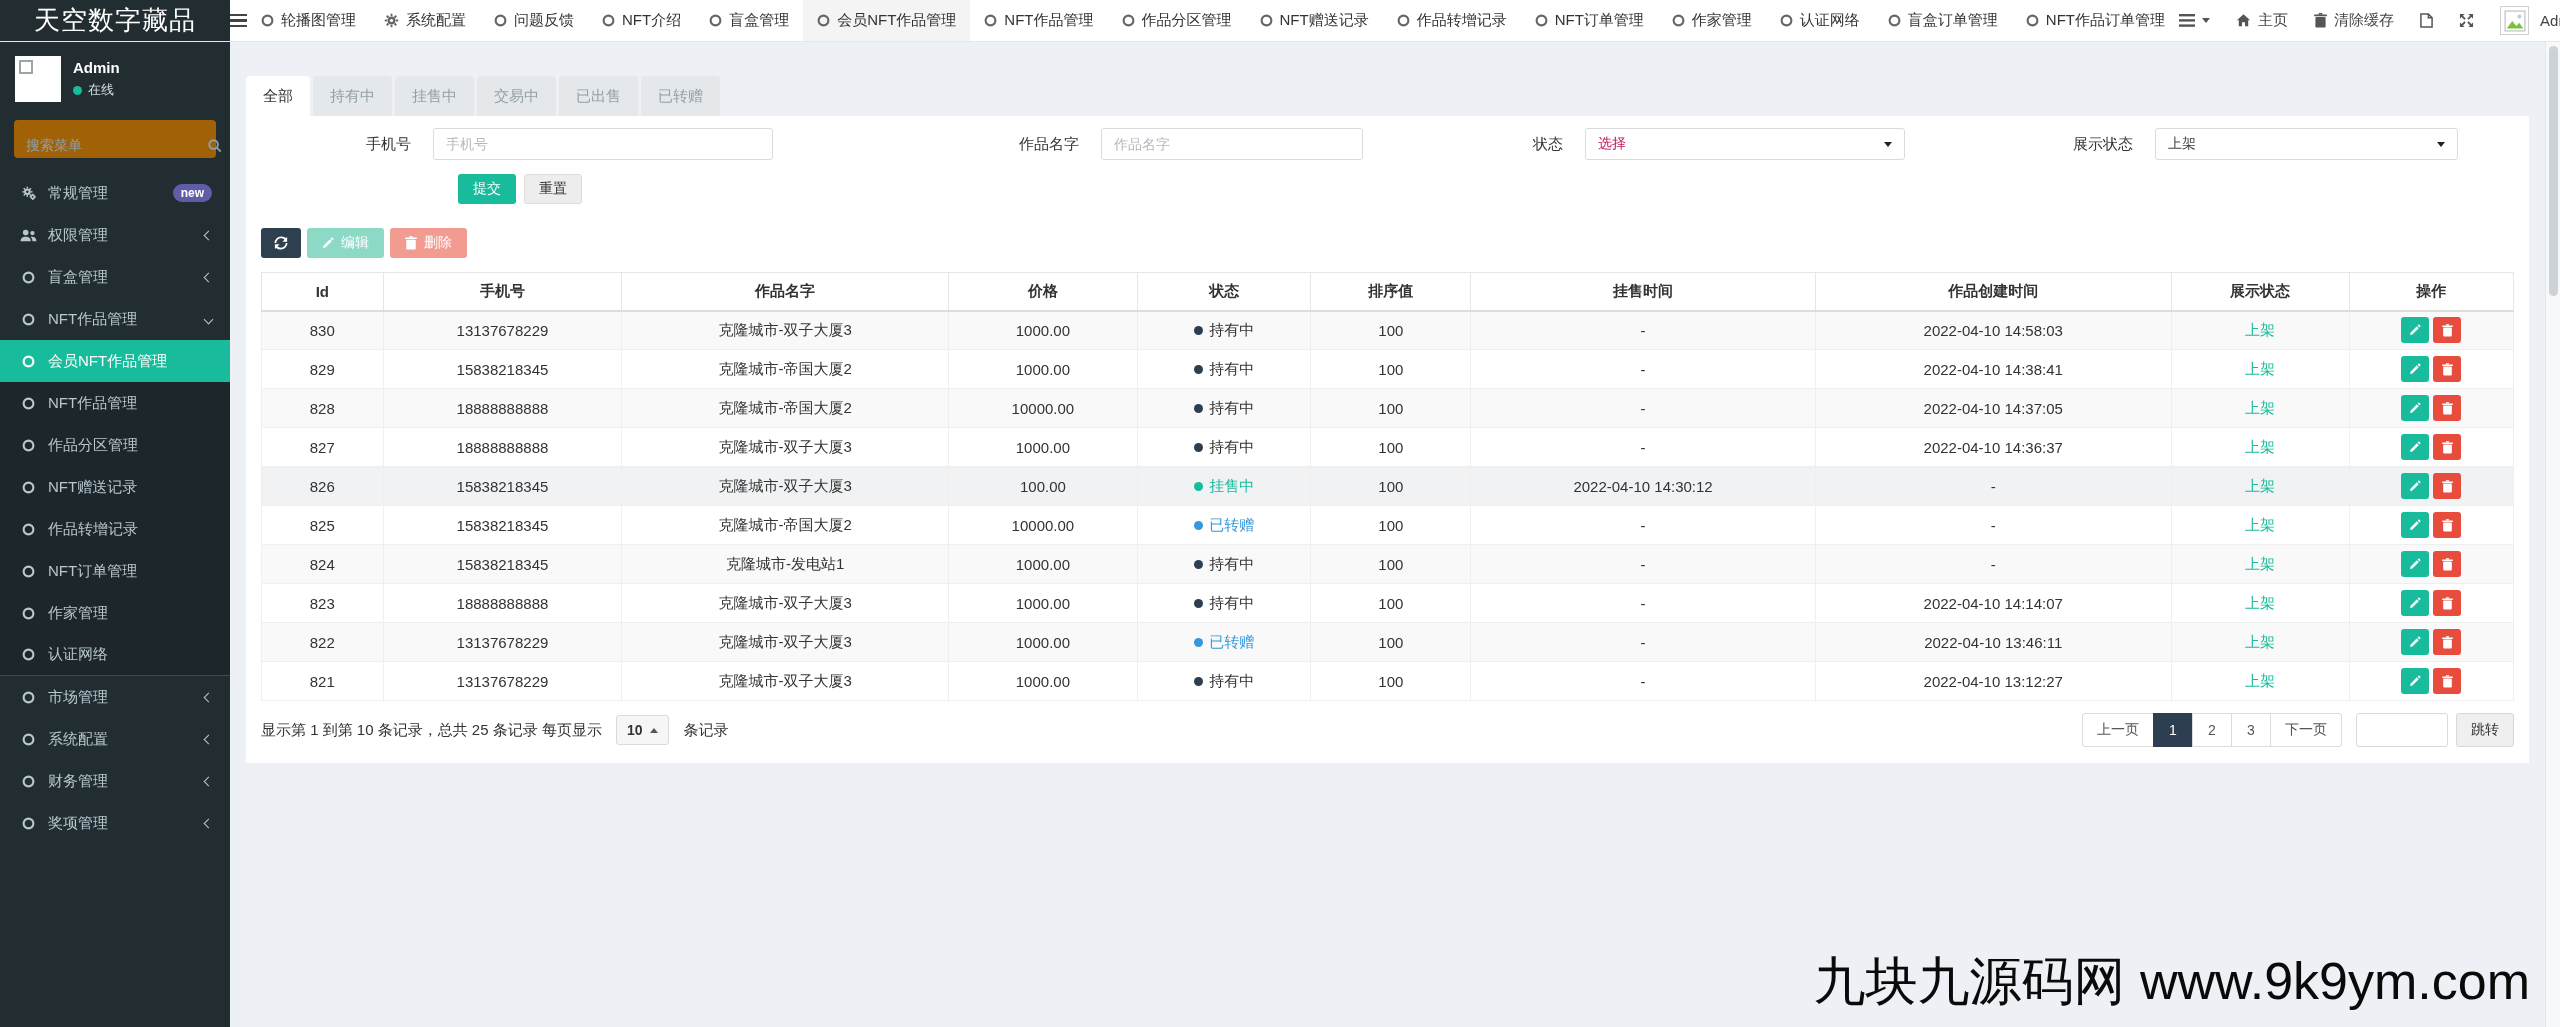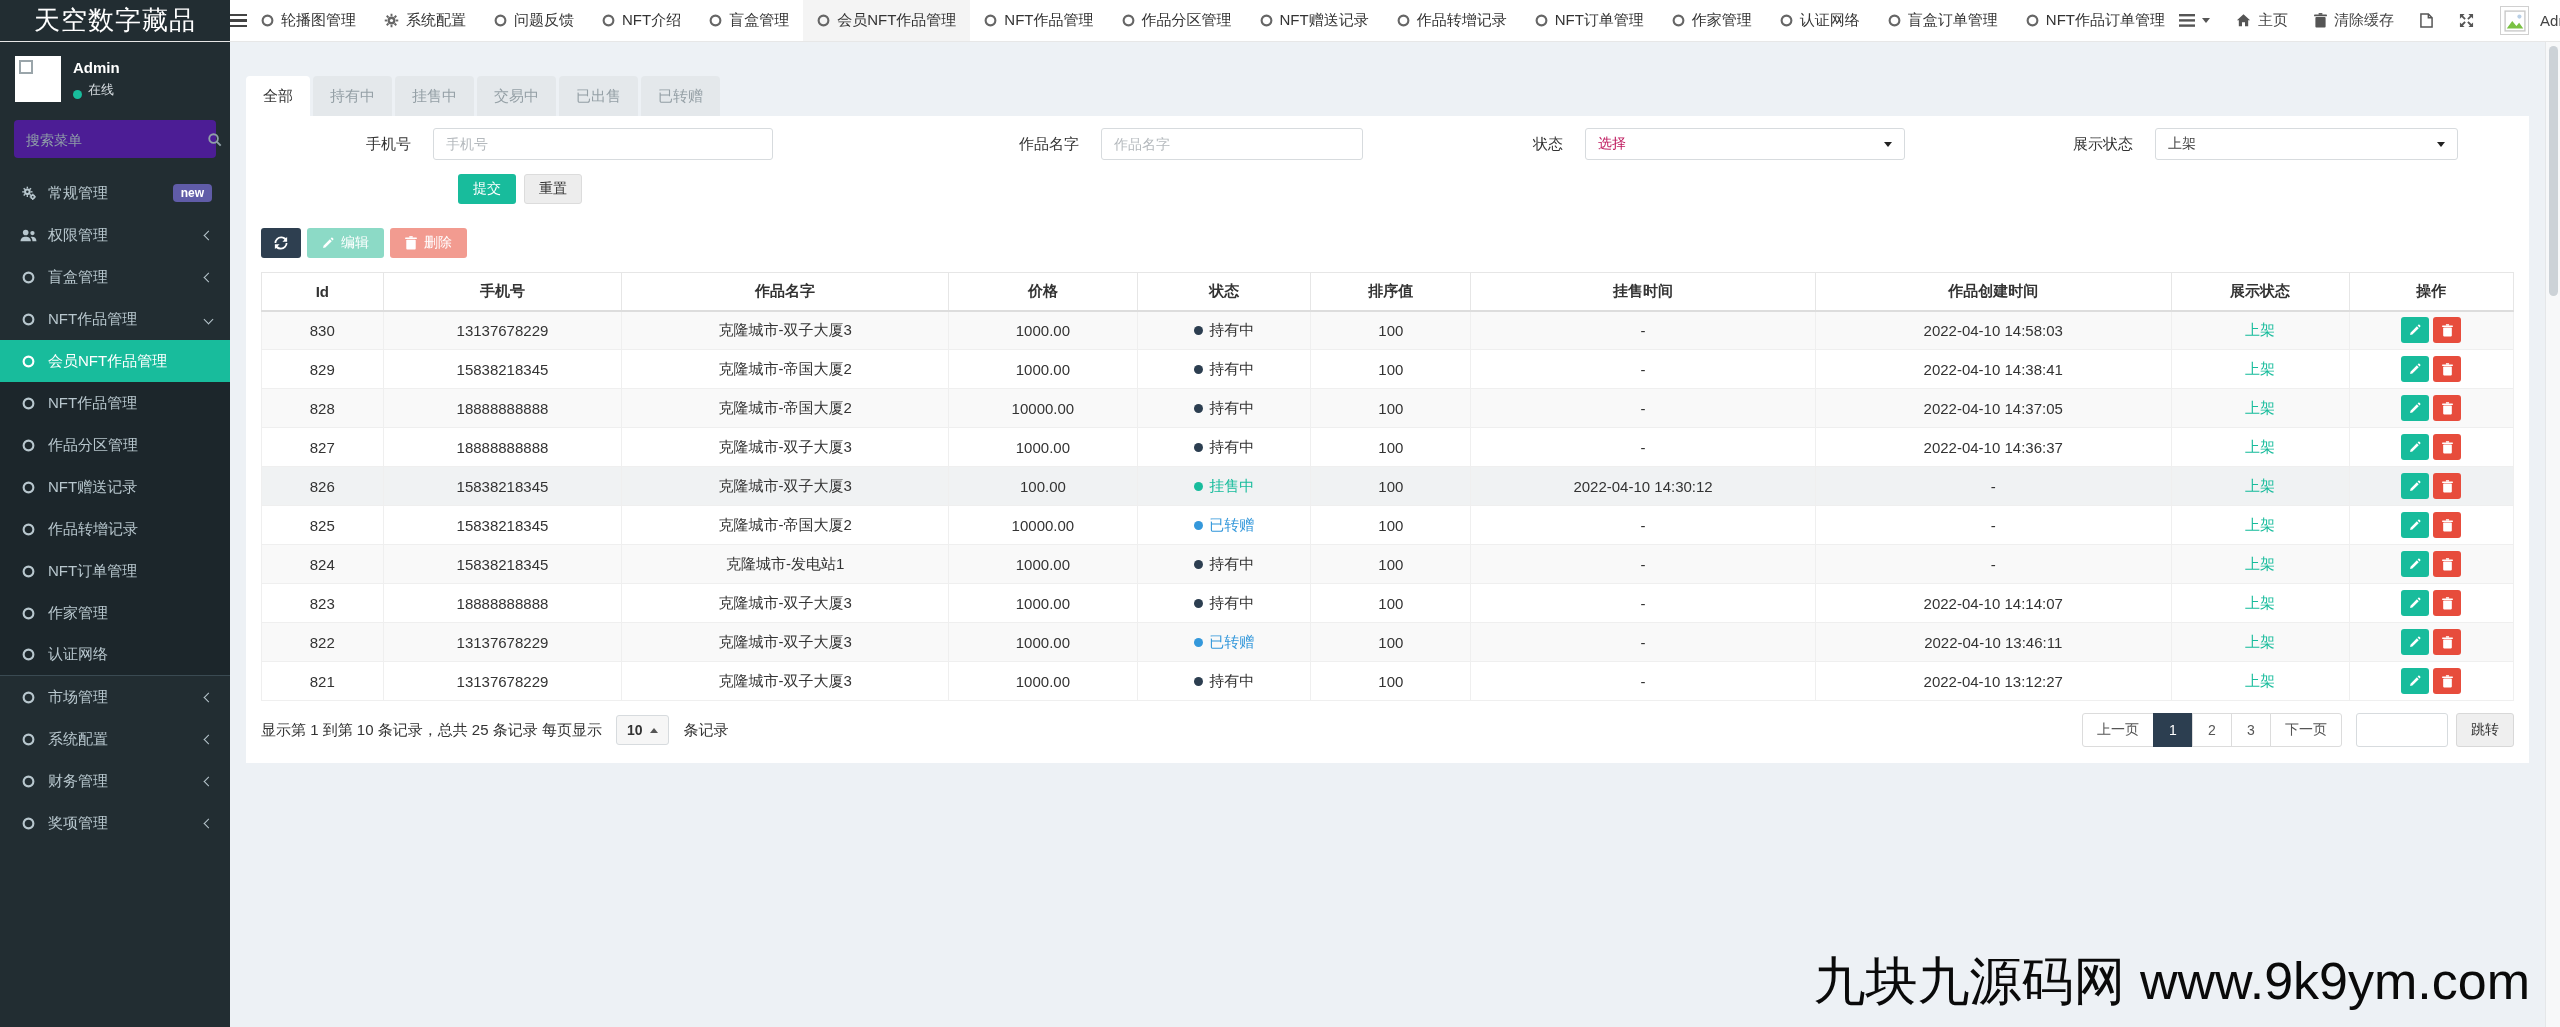--- a/index.html
+++ b/index.html
@@ -23,34 +23,34 @@
   .caret-up { display:inline-block; width:0; height:0; border-left:4.5px solid transparent; border-right:4.5px solid transparent; border-bottom:5.5px solid #555; }
   .nav-avatar { width:29px; height:29px; border:1px solid #d0d0d0; background:#fff; display:flex; align-items:center; justify-content:center; }
 
   
   .sidebar { position:absolute; top:42px; left:0; bottom:0; width:230px; background:#222d32; --hole:#222d32; z-index:4; }
   .user-panel { display:flex; gap:12px; padding:14px 15px 10px; align-items:center; }
   .avatar { width:46px; height:46px; background:#fff; flex:none; position:relative; }
   .avatar i { position:absolute; left:4px; top:4px; width:14px; height:14px; border:2px solid #9aa5aa; display:block; }
   .user-meta { display:flex; flex-direction:column; gap:5px; }
   .user-name { color:#fff; font-weight:bold; font-size:15px; }
-  .user-status { color:#d8dee2; font-size:13px; display:flex; align-items:flex-end; gap:6px; }
+  .user-status { color:#d8dee2; font-size:13px; display:flex; align-items:center; gap:6px; }
   .dot { display:inline-block; width:9px; height:9px; border-radius:50%; }
-  .sidebar-search { margin:8px 14px 14px; height:38px; background:#4c1d95; border-radius:4px; display:flex; align-items:flex-start; padding:12px 12px; }
+  .sidebar-search { margin:8px 14px 14px; height:38px; background:#a16207; border-radius:4px; display:flex; align-items:flex-end; padding:5px 12px; }
   .sidebar-search input { flex:1; background:transparent; border:none; outline:none; color:#cfd8dc; font-size:14px; font-family:inherit; }
   .sidebar-search input::placeholder { color:#90a0a8; }
   .sidebar-search .icon { color:#90a0a8; display:flex; }
   .menu { display:flex; flex-direction:column; }
   .menu-item { height:42px; display:flex; align-items:center; gap:11px; padding:0 18px 0 20px; color:#b8c7ce; font-size:15px; text-decoration:none; cursor:pointer; }
   .menu-item .icon { display:flex; width:17px; justify-content:center; }
   .menu-item .label { flex:1; }
   .menu-item.sub { background:#1c262b; }
   .menu-item.sub-last { border-bottom:1px solid #3a4a52; }
   .menu-item.active { background:#18bc9c; color:#fff; --hole:#18bc9c; }
-  .badge-new { background:#605ca8; color:#fff; font-size:12px; font-weight:bold; padding:2px 8px; border-radius:4px; }
+  .badge-new { background:#605ca8; color:#fff; font-size:12px; font-weight:bold; padding:2px 8px; border-radius:9px; }
   .chev { width:7px; height:7px; border-right:1.6px solid currentColor; border-bottom:1.6px solid currentColor; display:inline-block; }
   .chev.left { transform:rotate(135deg); }
   .chev.down { transform:rotate(45deg); }
 
   
   .main { position:absolute; top:42px; left:230px; right:15px; bottom:0; background:#edf1f5; }
   .scrollbar { position:absolute; top:42px; right:0; bottom:0; width:15px; background:#f7f8f9; border-left:1px solid #e5e7e9; }
   .scrollbar .thumb { width:9px; height:250px; background:#ccd2d7; border-radius:5px; margin:4px auto 0; }
   .content { margin:34px 16px 0; }
   .tabs { display:flex; gap:3px; }

